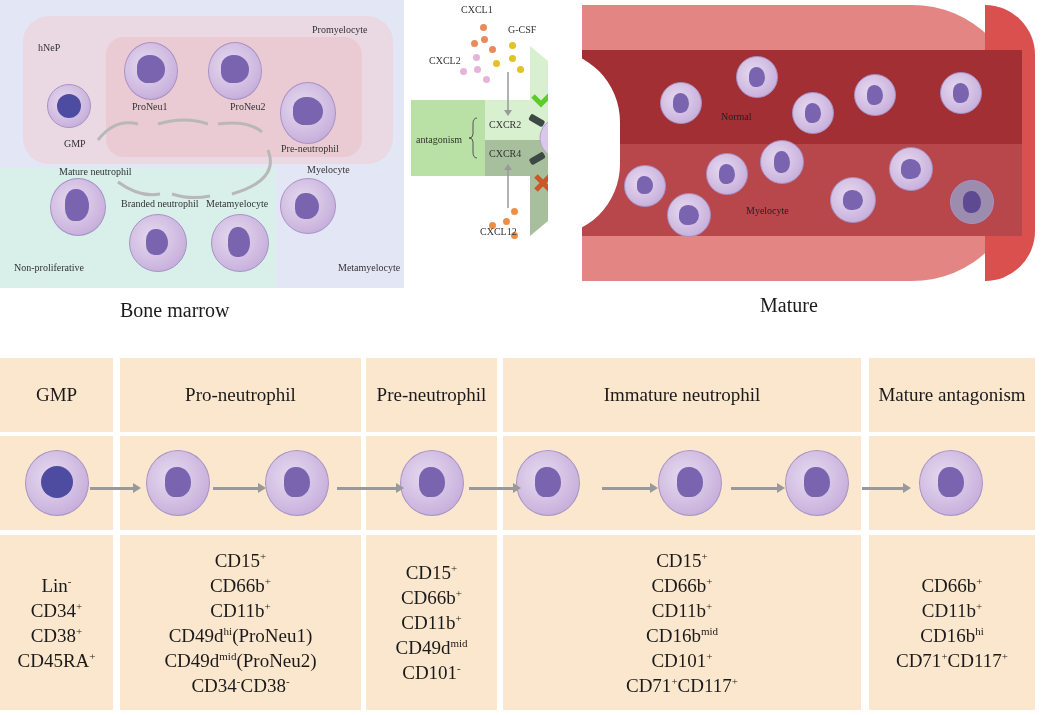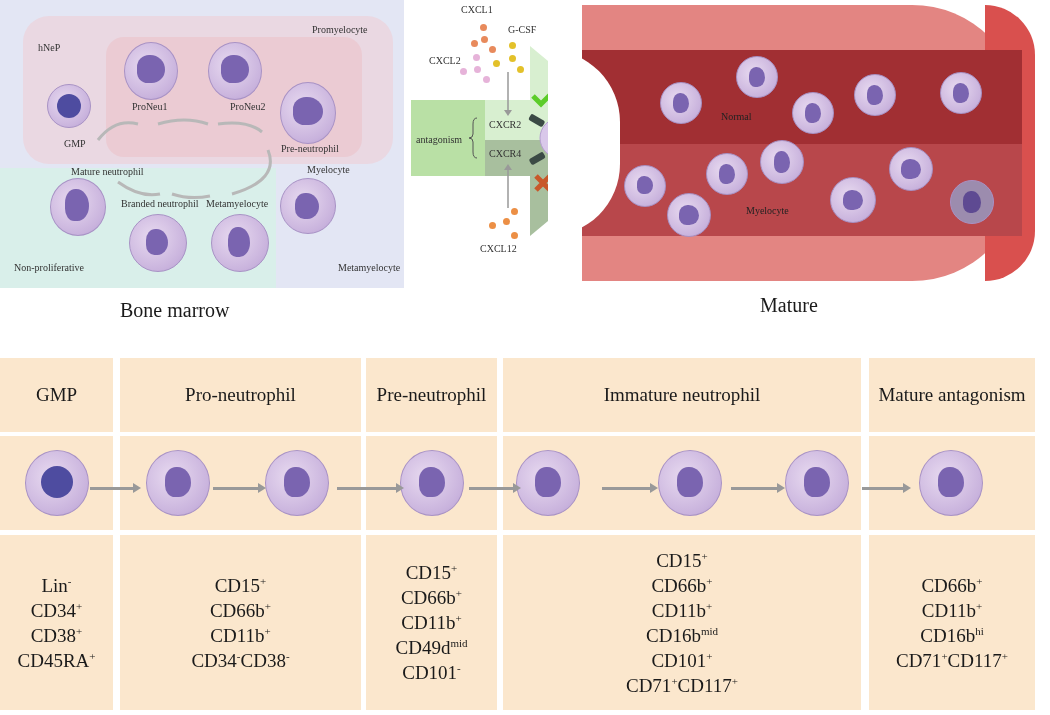--- a/index.html
+++ b/index.html
@@ -61,21 +61,21 @@
 
 <div class="cell" style="left:280px;top:82px;width:54px;height:60px">
     <div class="nuc" style="left:12px;top:14px;width:30px;height:28px"></div>
   </div>
 <span class="lbl" style="left:281px;top:143px">Pre-neutrophil</span>
 
 <div class="cell" style="left:280px;top:178px;width:54px;height:54px">
     <div class="nuc" style="left:14px;top:14px;width:24px;height:26px"></div>
   </div>
 
-<span class="lbl" style="left:71px;top:166px">Mature neutrophil</span>
+<span class="lbl" style="left:59px;top:166px">Mature neutrophil</span>
 <div class="cell" style="left:50px;top:178px;width:54px;height:56px">
     <div class="nuc" style="left:14px;top:10px;width:24px;height:32px"></div>
   </div>
 
 <span class="lbl" style="left:121px;top:198px">Branded neutrophil</span>
 <div class="cell" style="left:129px;top:214px;width:56px;height:56px">
     <div class="nuc" style="left:16px;top:14px;width:22px;height:26px"></div>
   </div>
 
 <span class="lbl" style="left:206px;top:198px">Metamyelocyte</span>
@@ -127,21 +127,21 @@
 <div class="dot" style="left:493px;top:60px;background:#e3c12a"></div>
 <div class="dot" style="left:517px;top:66px;background:#e3c12a"></div>
 <div class="dot" style="left:511px;top:208px;background:#ec8f45"></div>
 <div class="dot" style="left:503px;top:218px;background:#ec8f45"></div>
 <div class="dot" style="left:489px;top:222px;background:#ec8f45"></div>
 <div class="dot" style="left:511px;top:232px;background:#ec8f45"></div>
 
 <span class="lbl" style="left:461px;top:4px">CXCL1</span>
 <span class="lbl" style="left:429px;top:55px">CXCL2</span>
 <span class="lbl" style="left:508px;top:24px">G-CSF</span>
-<span class="lbl" style="left:480px;top:243px">CXCL12</span>
+<span class="lbl" style="left:480px;top:226px">CXCL12</span>
 <span class="lbl" style="left:489px;top:119px">CXCR2</span>
 <span class="lbl" style="left:489px;top:148px">CXCR4</span>
 <span class="lbl" style="left:416px;top:134px">antagonism</span>
 
 <div class="abs" id="vessel-outer"></div>
 <div class="abs" id="vessel-rim"></div>
 <div class="abs" id="vessel-inner-top"></div>
 <div class="abs" id="vessel-inner-bot"></div>
 <div class="abs" id="vessel-hole"></div>
 
@@ -196,20 +196,22 @@
       <div>CD34<sup>+</sup></div>
       <div>CD38<sup>+</sup></div>
       <div>CD45RA<sup>+</sup></div>
     </div>
     <div class="tcell hdr" style="left: 120px; top: 358px; width: 241px; height: 74px;">Pro-neutrophil</div>
     <div class="tcell" style="left: 120px; top: 436px; width: 241px; height: 94px;"></div>
     <div class="tcell markers" style="left: 120px; top: 535px; width: 241px; height: 175px;">
       <div>CD15<sup>+</sup></div>
       <div>CD66b<sup>+</sup></div>
       <div>CD11b<sup>+</sup></div>
+      <div>CD49d<sup>hi</sup>(ProNeu1)</div>
+      <div>CD49d<sup>mid</sup>(ProNeu2)</div>
       <div>CD34<sup>-</sup>CD38<sup>-</sup></div>
     </div>
     <div class="tcell hdr" style="left: 366px; top: 358px; width: 131px; height: 74px;">Pre-neutrophil</div>
     <div class="tcell" style="left: 366px; top: 436px; width: 131px; height: 94px;"></div>
     <div class="tcell markers" style="left: 366px; top: 535px; width: 131px; height: 175px;">
       <div>CD15<sup>+</sup></div>
       <div>CD66b<sup>+</sup></div>
       <div>CD11b<sup>+</sup></div>
       <div>CD49d<sup>mid</sup></div>
       <div>CD101<sup>-</sup></div>

